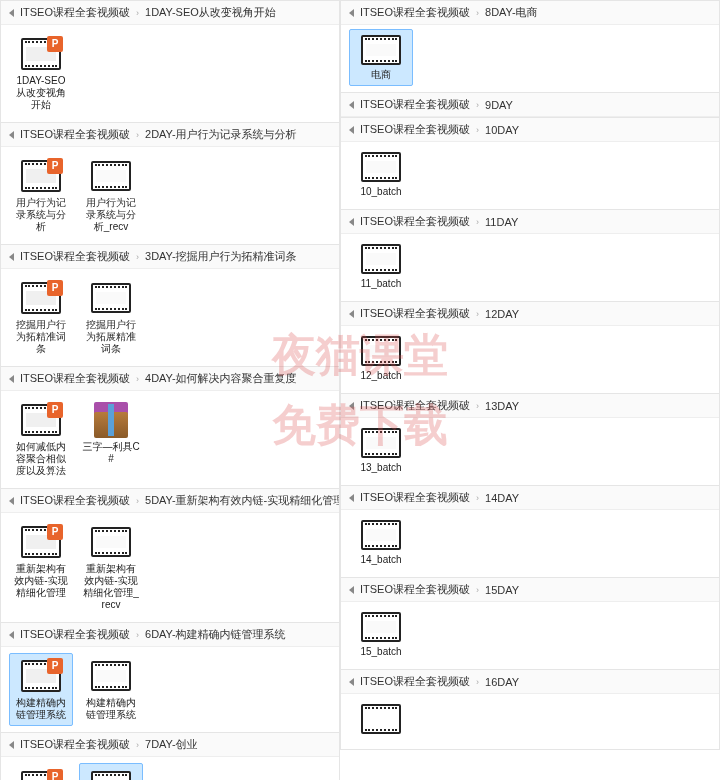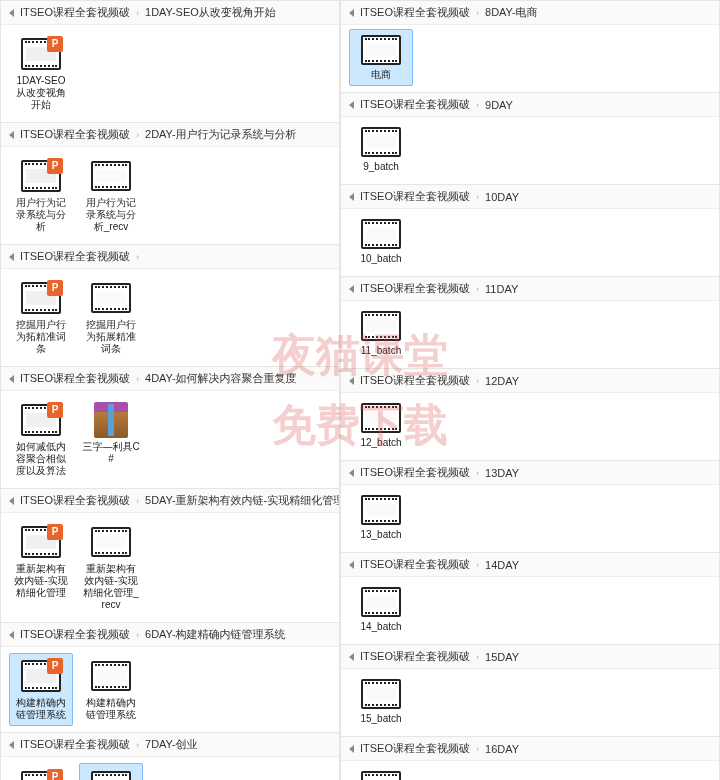--- a/index.html
+++ b/index.html
@@ -218,20 +218,21 @@
             </div>
             <div class="label">用户行为记录系统与分析_recv</div>
           </div>
         </div>
       </div>
       <div class="section">
         <div class="breadcrumb">
           <span class="back"></span>
           <span class="part">ITSEO课程全套视频破</span>
           <span class="sep">›</span>
+          <span class="part">3DAY-挖掘用户行为拓精准词条</span>
         </div>
         <div class="items">
           <div class="item">
             <div class="thumb">
               <div class="ic-ppt">
                 <div class="ppt-inner"></div>
                 <div class="p-badge">P</div>
               </div>
             </div>
             <div class="label">挖掘用户行为拓精准词条</div>
@@ -371,30 +372,20 @@
           </div>
         </div>
       </div>
       <div class="section">
         <div class="breadcrumb">
           <span class="back"></span>
           <span class="part">ITSEO课程全套视频破</span>
           <span class="sep">›</span>
           <span class="part">9DAY</span>
         </div>
-        <div class="items">
-          <div class="item">
-            <div class="thumb">
-              <div class="ic-video">
-                <div class="film-inner"></div>
-              </div>
-            </div>
-            <div class="label">9_batch</div>
-          </div>
-        </div>
       </div>
       <div class="section">
         <div class="breadcrumb">
           <span class="back"></span>
           <span class="part">ITSEO课程全套视频破</span>
           <span class="sep">›</span>
           <span class="part">10DAY</span>
         </div>
         <div class="items">
           <div class="item">

